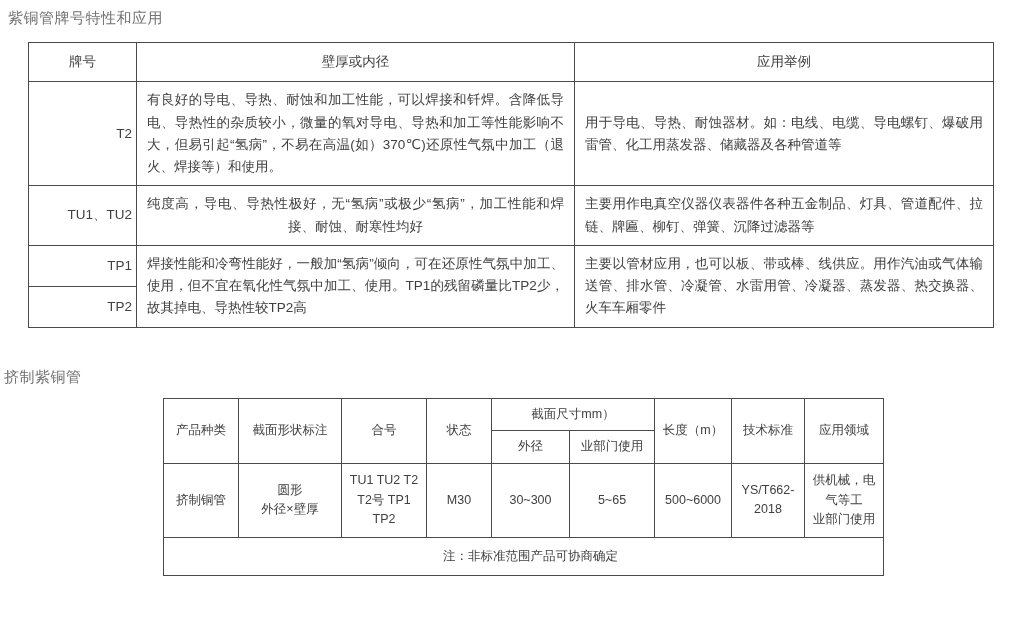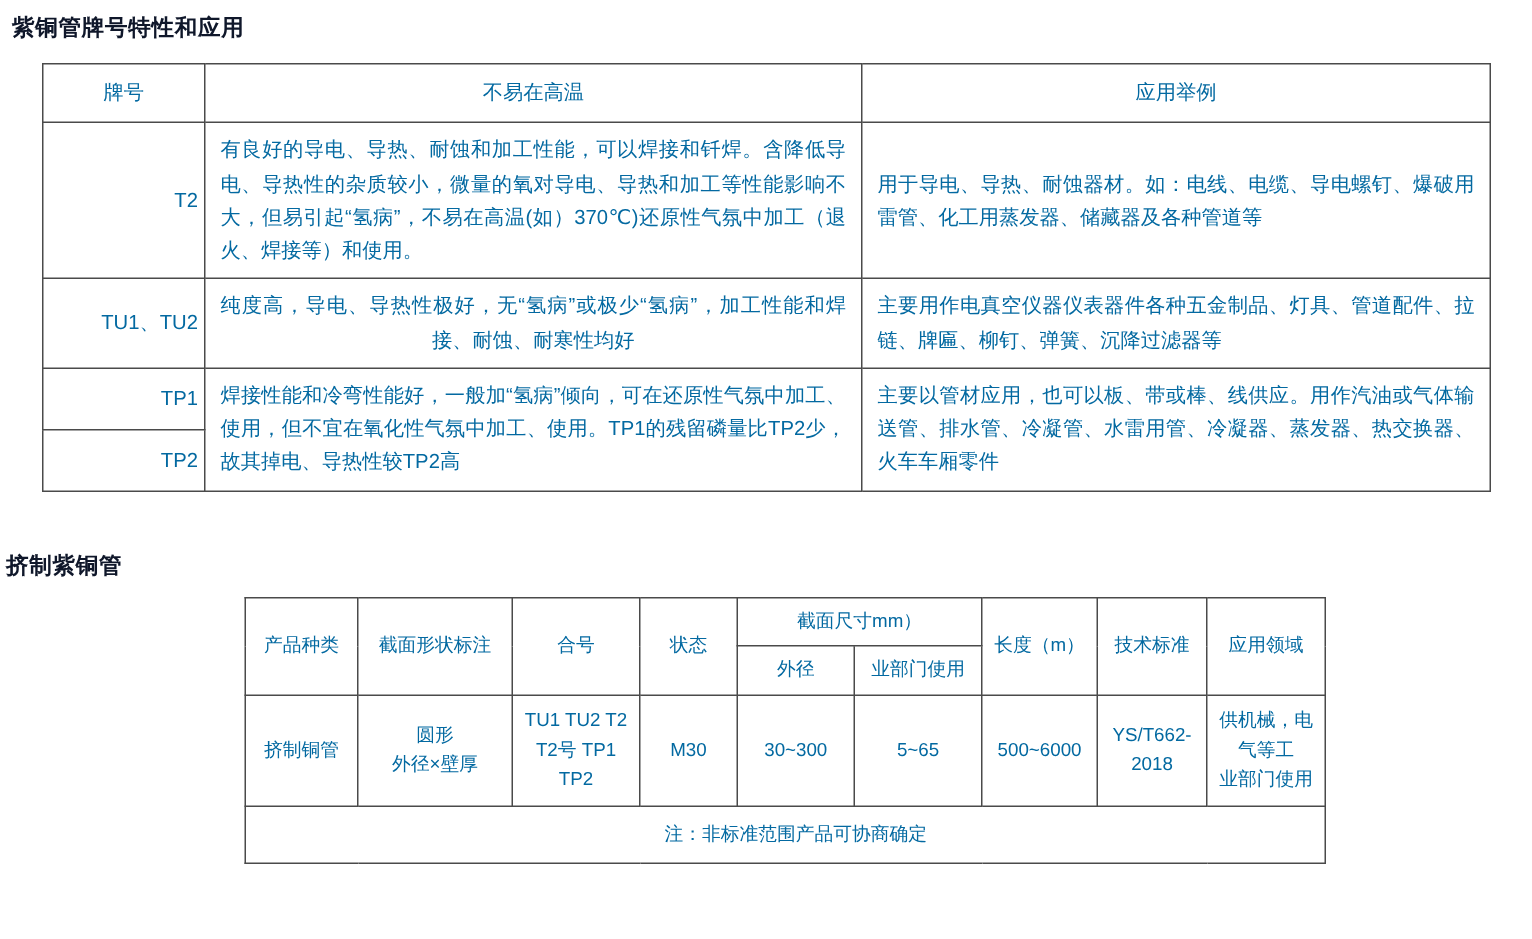--- a/index.html
+++ b/index.html
@@ -16,22 +16,22 @@
     overflow: hidden;
   }
   .page {
     position: relative;
     width: 1021px;
     height: 626px;
     box-sizing: border-box;
   }
   .section-title {
     font-size: 15px;
-    font-weight: bold;
-    color: #0f172a;
+    font-weight: normal;
+    color: #737373;
     letter-spacing: 0.5px;
   }
   #title-1 {
     position: absolute;
     left: 8px;
     top: 9px;
   }
   #title-2 {
     position: absolute;
     left: 4px;
@@ -39,21 +39,21 @@
   }
 
   
   table.grid {
     border-collapse: collapse;
     table-layout: fixed;
   }
   table.grid td, table.grid th {
     border: 1px solid #4a4a4a;
     font-weight: normal;
-    color: #0369a1;
+    color: #404040;
   }
   #table-grades {
     position: absolute;
     left: 28px;
     top: 42px;
     width: 965px;
     font-size: 13.5px;
     line-height: 1.65;
   }
   #table-grades th {
@@ -116,21 +116,21 @@
 
   <table class="grid" id="table-grades">
     <colgroup>
       <col style="width:108px">
       <col style="width:438px">
       <col style="width:419px">
     </colgroup>
     <thead>
       <tr>
         <th>牌号</th>
-        <th>不易在高温</th>
+        <th>壁厚或内径</th>
         <th>应用举例</th>
       </tr>
     </thead>
     <tbody>
       <tr>
         <td class="grade">T2</td>
         <td class="cell-just">有良好的导电、导热、耐蚀和加工性能，可以焊接和钎焊。含降低导电、导热性的杂质较小，微量的氧对导电、导热和加工等性能影响不大，但易引起“氢病”，不易在高温(如）370℃)还原性气氛中加工（退火、焊接等）和使用。</td>
         <td class="cell-just">用于导电、导热、耐蚀器材。如：电线、电缆、导电螺钉、爆破用雷管、化工用蒸发器、储藏器及各种管道等</td>
       </tr>
       <tr>

